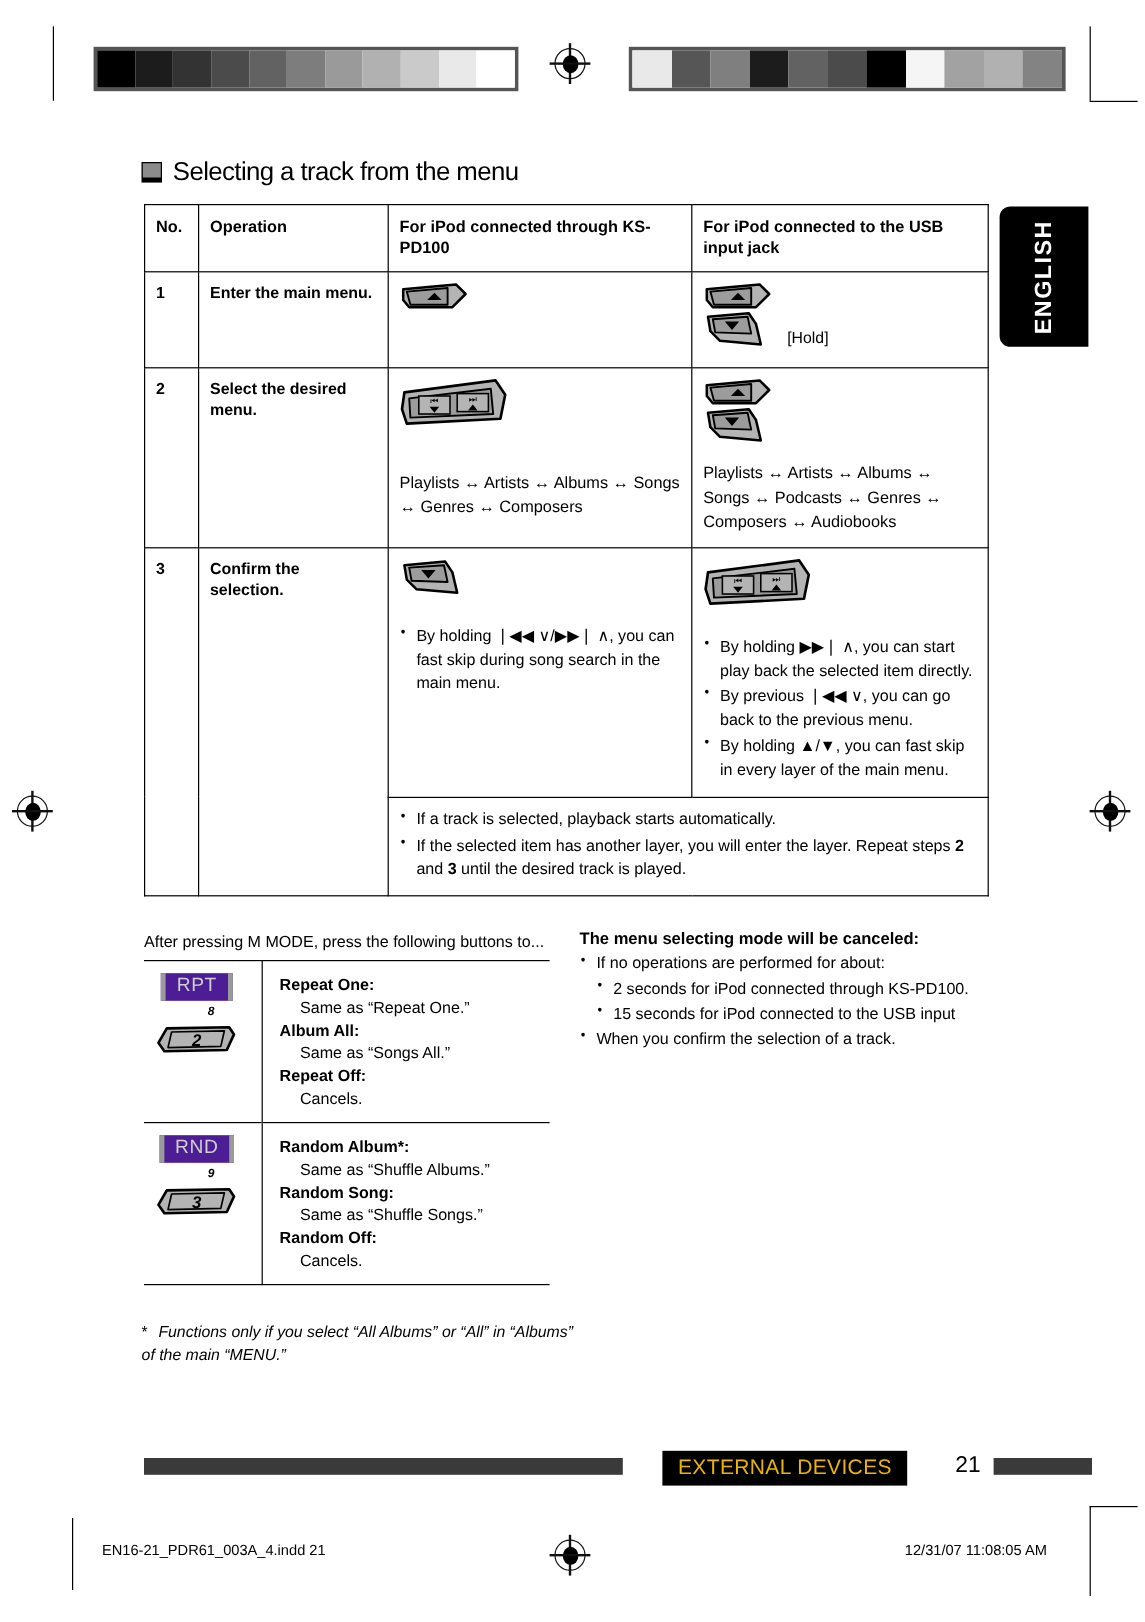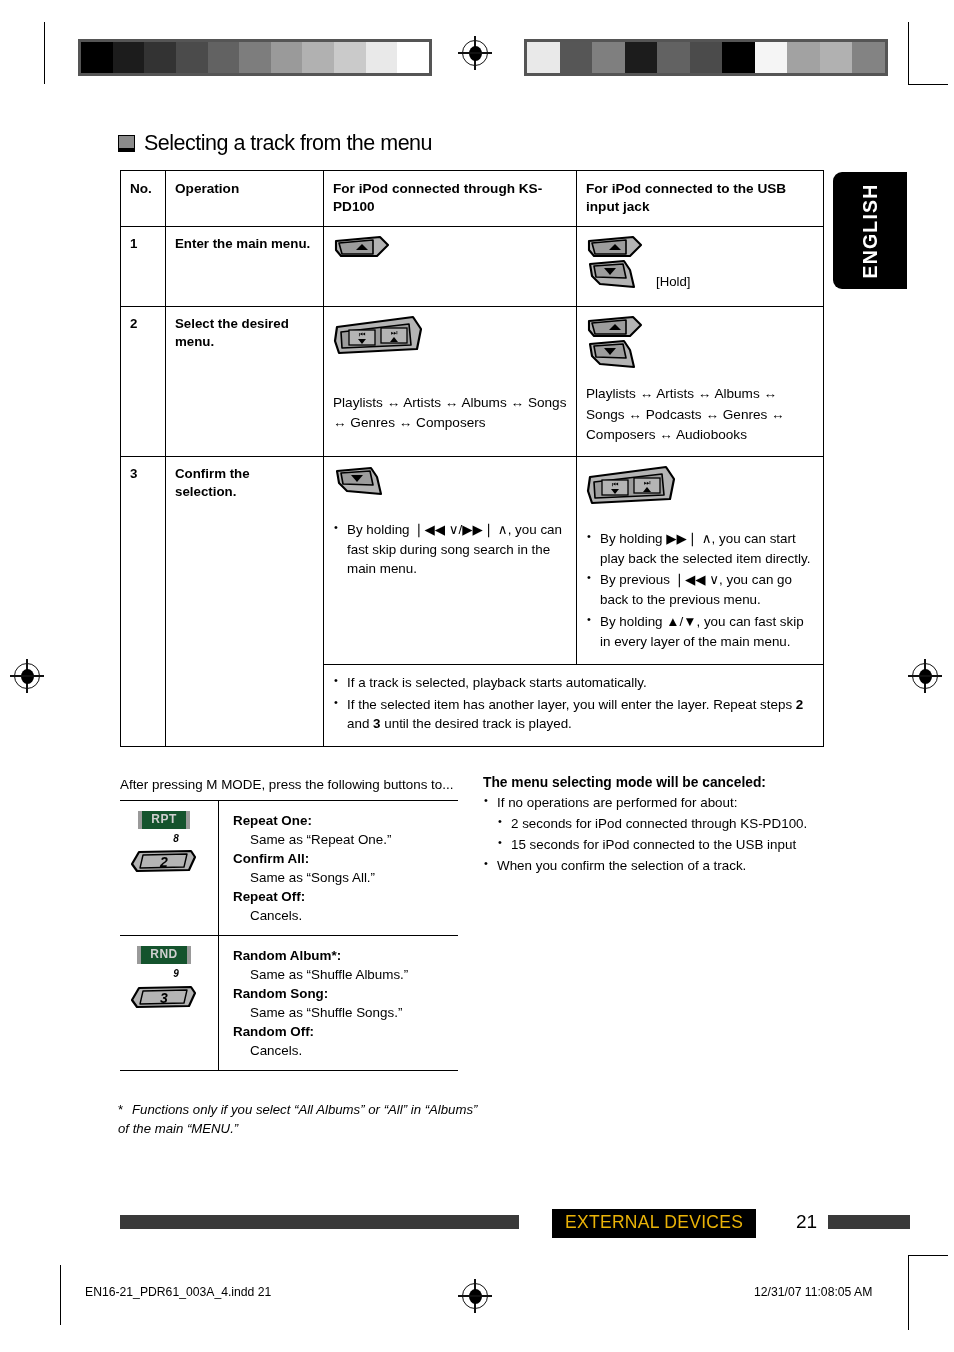--- a/index.html
+++ b/index.html
@@ -211,24 +211,24 @@
     text-align: center;
     border-right: 1.4px solid #000;
     padding-right: 10px !important;
   }
   .mode-desc-cell { padding-left: 14px !important; }
   .mode-desc-cell .title { font-weight: bold; }
   .mode-desc-cell .sub { padding-left: 17px; }
 
   .btn-stack { display: flex; flex-direction: column; align-items: center; gap: 0px; }
   .plate {
-    background: #14532d;
+    background: #4c1d95;
     color: #cfcfcf;
-    font-size: 12px;
-    font-weight: bold;
+    font-size: 16px;
+    font-weight: normal;
     letter-spacing: 0.5px;
     padding: 2px 9px 3px 9px;
     border-left: 4px solid #9a9a9a;
     border-right: 4px solid #9a9a9a;
     line-height: 1.1;
   }
   .num-small {
     font-size: 10px;
     font-style: italic;
     font-weight: bold;
@@ -556,21 +556,21 @@
               <path d="M10 4 L62 3 L66 9 L60 22 L8 23 L3 16 Z" fill="#b4b4b4" stroke="#000" stroke-width="2.2" stroke-linejoin="round"></path>
               <path d="M14 7 L58 6 L55 19 L11 20 Z" fill="#b4b4b4" stroke="#000" stroke-width="1.4" stroke-linejoin="round"></path>
               <text x="35" y="19" font-size="14" font-weight="bold" font-style="italic" text-anchor="middle" font-family="'Liberation Sans',sans-serif" fill="#000" id="numkey-2-text">2</text>
             </svg>
           </span>
         </div>
       </td>
       <td class="mode-desc-cell">
         <div class="title">Repeat One:</div>
         <div class="sub">Same as “Repeat One.”</div>
-        <div class="title">Confirm All:</div>
+        <div class="title">Album All:</div>
         <div class="sub">Same as “Songs All.”</div>
         <div class="title">Repeat Off:</div>
         <div class="sub">Cancels.</div>
       </td>
     </tr>
     <tr class="divided lastrule">
       <td class="mode-key-cell">
         <div class="btn-stack">
           <span class="plate">RND</span>
           <span class="num-small">9</span>

